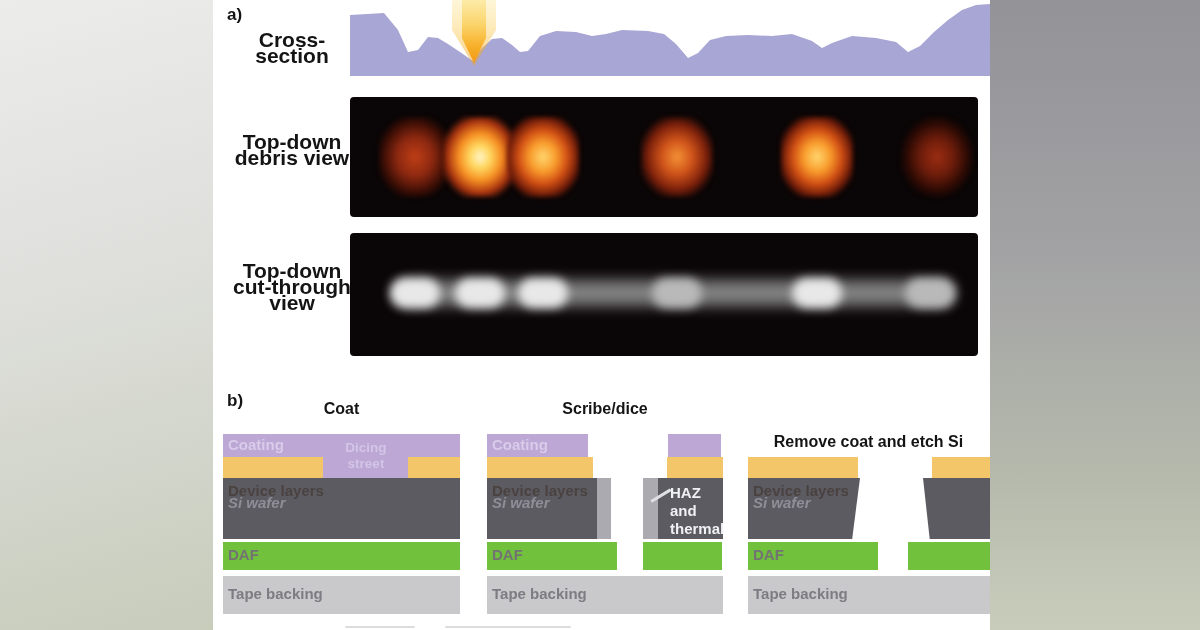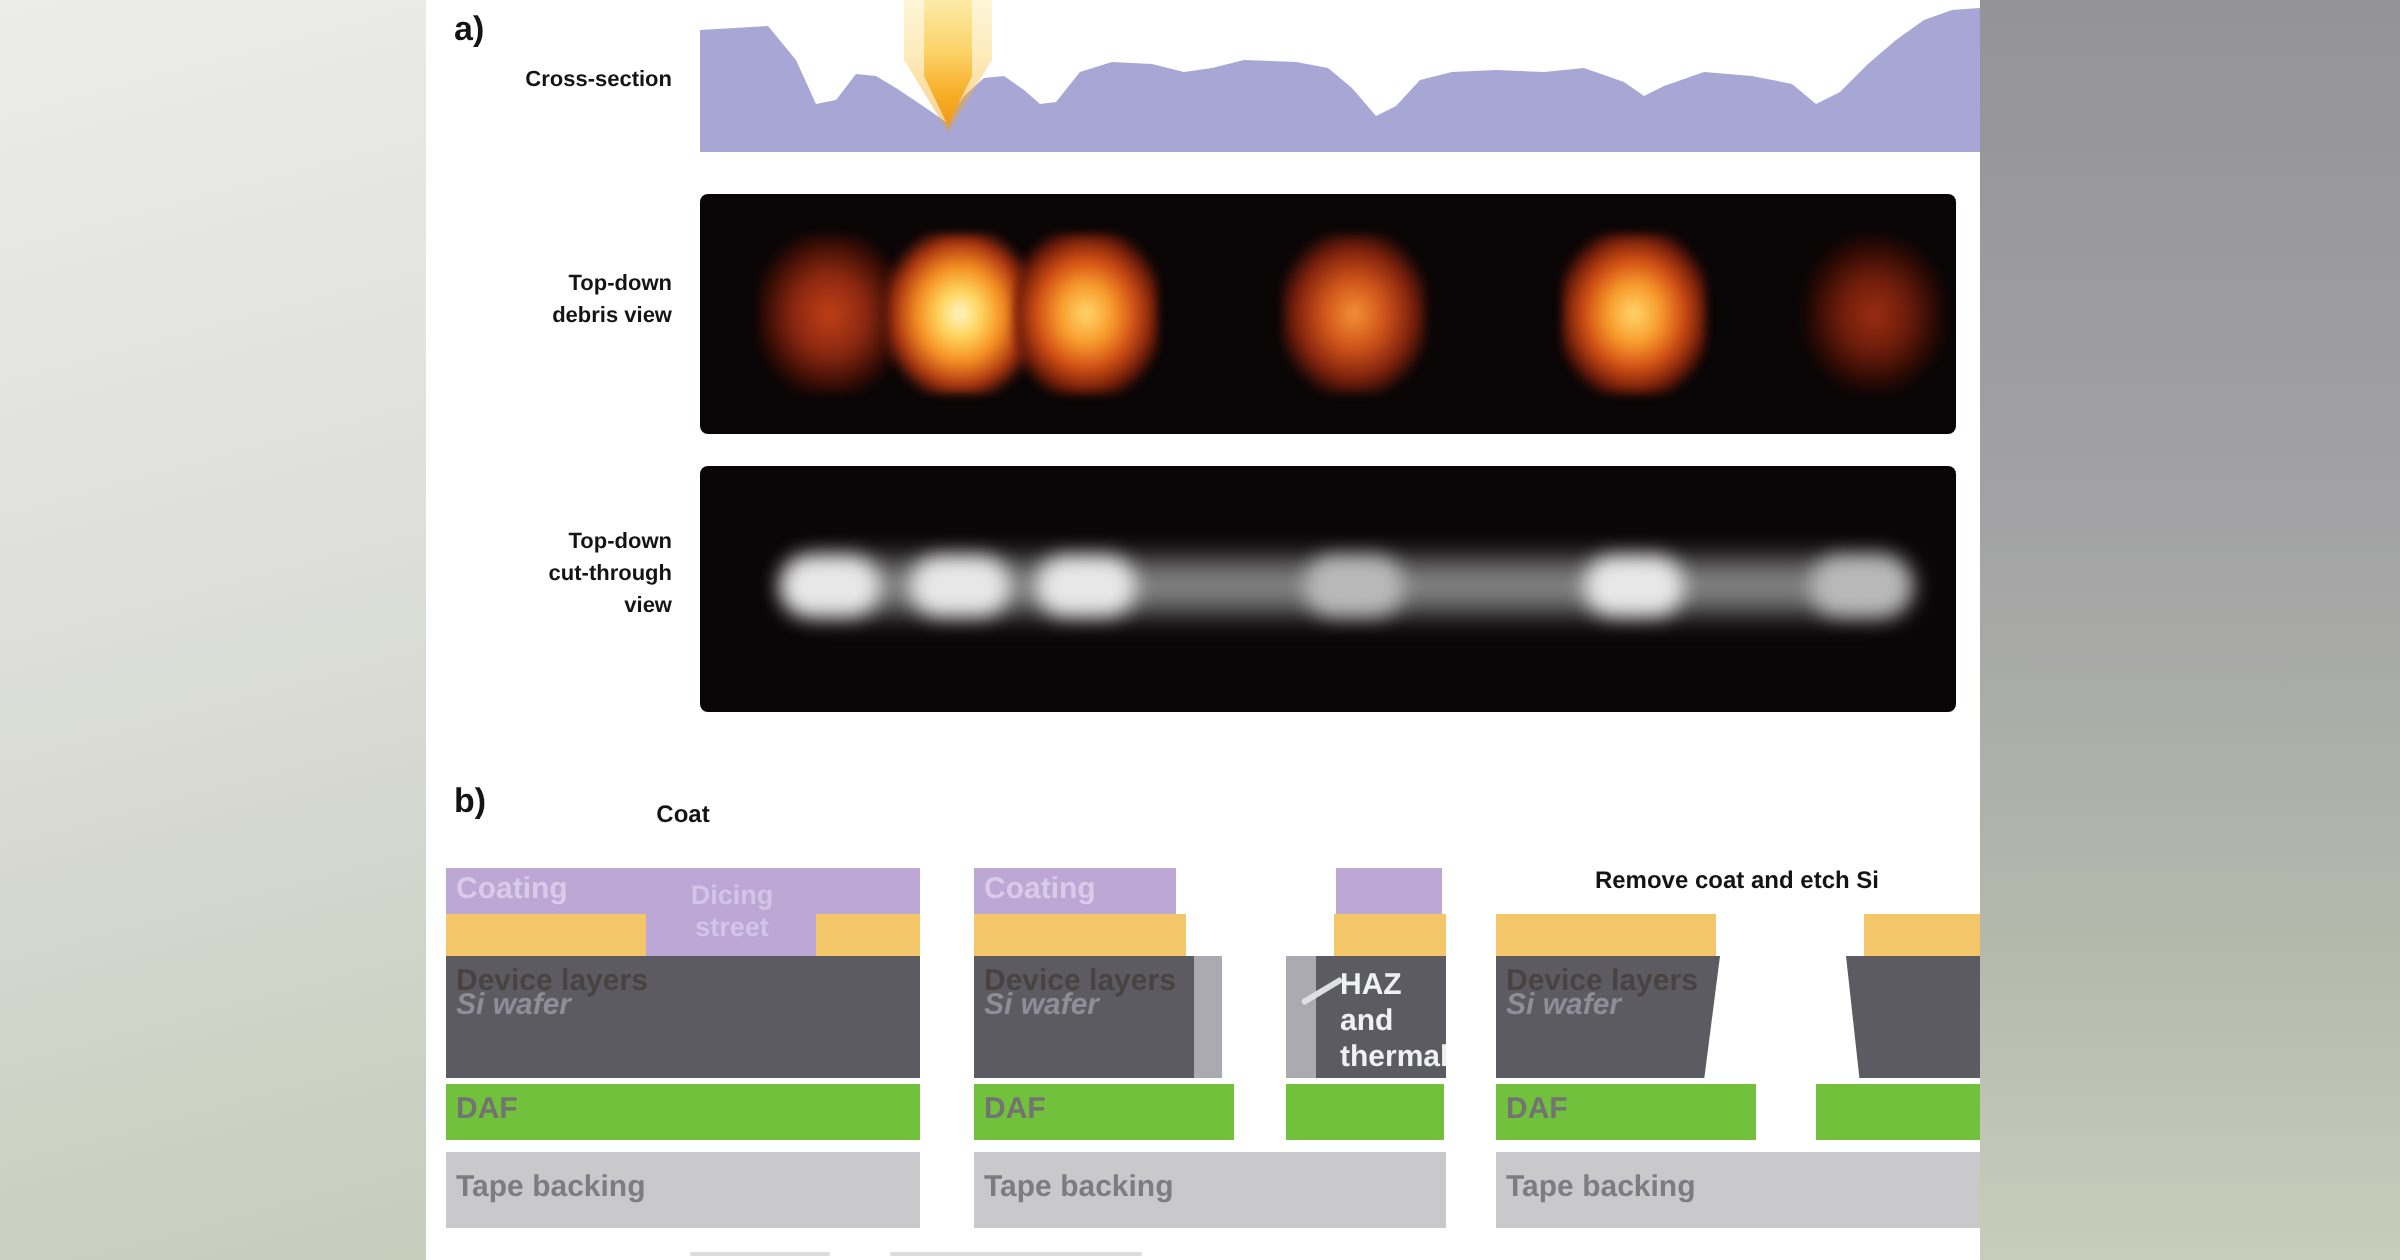--- a/index.html
+++ b/index.html
@@ -8,41 +8,41 @@
     font-family:"Liberation Sans",sans-serif;
     background:#ffffff;
   }
   .bg-left{position:absolute;left:0;top:0;width:213px;height:630px;
     background:linear-gradient(165deg,#ececea 0%,#dedfdb 45%,#c7ccbb 100%);}
   .bg-right{position:absolute;left:990px;top:0;width:210px;height:630px;
     background:linear-gradient(to bottom,#939398 0%,#a2a2a4 40%,#b5b9ac 75%,#c8cdbb 100%);}
   .content{position:absolute;left:213px;top:0;width:777px;height:630px;background:#ffffff;}
 
   .index-label{position:absolute;font-weight:700;font-size:17px;color:#141414;}
-  .side-label{position:absolute;left:202px;width:134px;text-align:right;
-    font-weight:700;font-size:11px;line-height:16px;color:#141414;}
+  .side-label{position:absolute;left:225px;width:134px;text-align:center;
+    font-weight:700;font-size:21px;line-height:16px;color:#141414;}
 
   .panel-black{position:absolute;left:350px;width:628px;background:#0a0506;border-radius:4px;}
   .thermal{top:97px;height:120px;}
   .cutthrough{top:233px;height:123px;}
 
   .spot{position:absolute;width:72px;height:80px;filter:blur(2px);}
   .spot--dimmer{background:radial-gradient(ellipse at center,#9c2c12 0%,#6e1d0b 32%,#300b04 58%,rgba(10,3,2,0) 75%);}
   .spot--dim{background:radial-gradient(ellipse at center,#c03f16 0%,#8c2810 35%,#3c0e05 62%,rgba(10,3,2,0) 78%);}
   .spot--medium{background:radial-gradient(ellipse at center,#f49336 0%,#d0541a 30%,#7c200b 58%,rgba(12,4,2,0) 78%);}
   .spot--bright{background:radial-gradient(ellipse at center,#ffd870 0%,#f99c2c 26%,#d14f14 48%,#6f1c09 68%,rgba(12,4,2,0) 80%);}
   .spot--brightest{background:radial-gradient(ellipse at center,#fff6cf 0%,#ffd75f 20%,#f68f22 42%,#a93310 64%,rgba(12,4,2,0) 80%);}
 
   .ct-band{position:absolute;left:45px;top:47px;width:560px;height:26px;background:#818181;
     border-radius:13px;filter:blur(7px);}
   .ct-blob{position:absolute;width:50px;height:30px;border-radius:15px;filter:blur(5px);top:45px;}
   .ct-blob--bright{background:#e8e8e8;}
   .ct-blob--medium{background:#b9b9b9;}
 
-  .step-title{position:absolute;top:400px;font-weight:700;font-size:12px;color:#141414;text-align:center;}
+  .step-title{position:absolute;top:400px;font-weight:700;font-size:16px;color:#141414;text-align:center;}
 
   .layer{position:absolute;}
   .c-coat{background:#bda7d4;}
   .c-dev{background:#f3c669;}
   .c-si{background:#5c5b61;}
   .c-haz{background:#abaab1;}
   .c-daf{background:#71c13d;}
   .c-tape{background:#c9c9cb;}
 
   .ll{position:absolute;font-size:15px;font-weight:700;line-height:1;white-space:nowrap;}
@@ -109,20 +109,21 @@
   <div class="ct-blob ct-blob--bright" style="left: 40px;"></div>
       <div class="ct-blob ct-blob--bright" style="left: 105px;"></div>
       <div class="ct-blob ct-blob--bright" style="left: 168px;"></div>
       <div class="ct-blob ct-blob--medium" style="left: 302px;"></div>
       <div class="ct-blob ct-blob--bright" style="left: 442px;"></div>
       <div class="ct-blob ct-blob--medium" style="left: 555px;"></div>
     </div>
 
   <div class="index-label" style="left:227px;top:391px;">b)</div>
   <div class="step-title" style="left:223px;width:237px;">Coat</div>
+  <div class="step-title" style="left:487px;width:236px;">Scribe/dice</div>
   <div class="step-title" style="left:747px;width:243px;margin-top:33px;">Remove coat and etch Si</div>
 
   <div class="layer c-coat" style="left:223px;top:434px;width:237px;height:23px;"></div>
   <div class="layer c-coat" style="left:323px;top:457px;width:85px;height:21px;"></div>
   <div class="layer c-dev" style="left:223px;top:457px;width:100px;height:21px;"></div>
   <div class="layer c-dev" style="left:408px;top:457px;width:52px;height:21px;"></div>
   <div class="layer c-si" style="left:223px;top:478px;width:237px;height:61px;"></div>
   <div class="layer c-daf" style="left:223px;top:542px;width:237px;height:28px;"></div>
   <div class="layer c-tape" style="left:223px;top:576px;width:237px;height:38px;"></div>
   <div class="ll ll-coating" style="left:228px;top:437px;">Coating</div>

